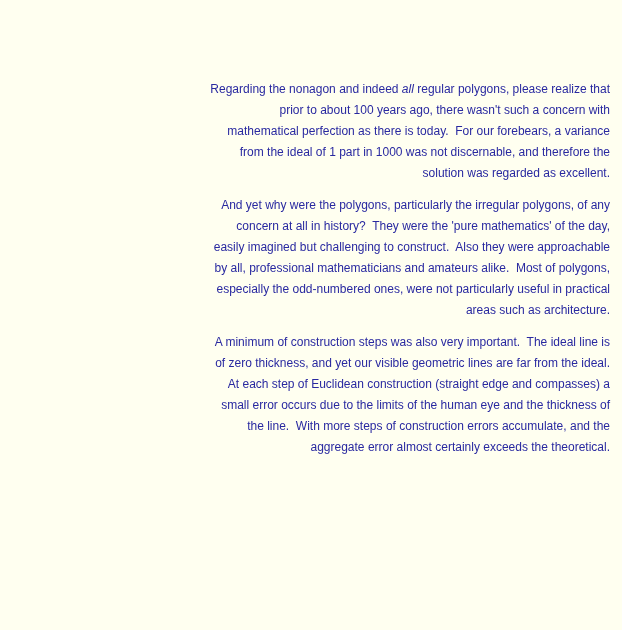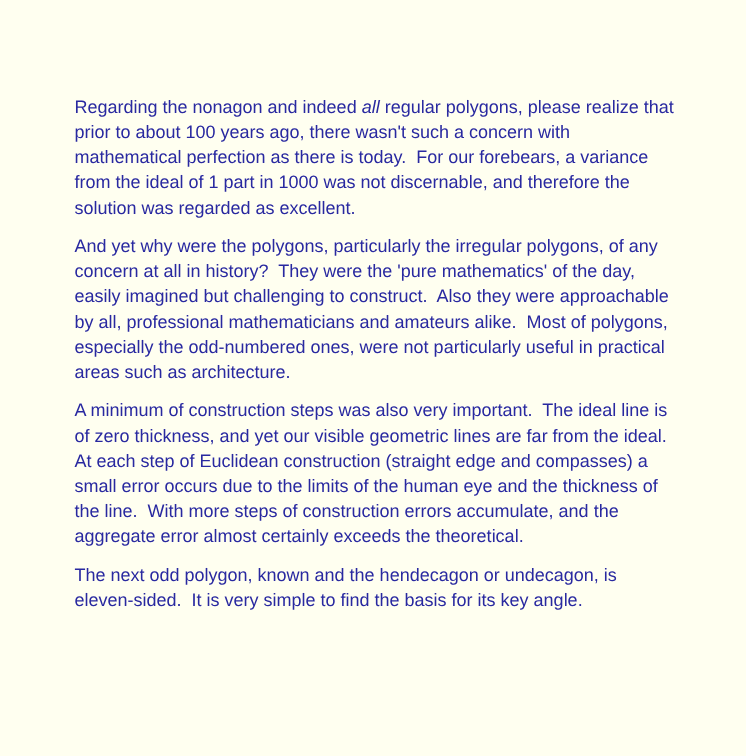--- a/index.html
+++ b/index.html
@@ -12,23 +12,24 @@
     height: 630px;
     background: #FFFFF0;
     overflow: hidden;
   }
   .doc {
     position: absolute;
     left: 62px;
     top: 79px;
     width: 548px;
     font-family: "Liberation Sans", sans-serif;
-    font-size: 15px;
+    font-size: 12px;
     line-height: 21px;
     color: #2929A0;
+    text-align: right;
   }
   .para {
     margin: 0 0 11px 0;
     white-space: pre;
   }
   .para .it {
     font-style: italic;
   }
 </style>
 </head>
@@ -46,16 +47,14 @@
 easily imagined but challenging to construct.  Also they were approachable
 by all, professional mathematicians and amateurs alike.  Most of polygons,
 especially the odd-numbered ones, were not particularly useful in practical
 areas such as architecture.</p>
     <p class="para">A minimum of construction steps was also very important.  The ideal line is
 of zero thickness, and yet our visible geometric lines are far from the ideal.
 At each step of Euclidean construction (straight edge and compasses) a
 small error occurs due to the limits of the human eye and the thickness of
 the line.  With more steps of construction errors accumulate, and the
 aggregate error almost certainly exceeds the theoretical.</p>
-    <p class="para">The next odd polygon, known and the hendecagon or undecagon, is
-eleven-sided.  It is very simple to find the basis for its key angle.</p>
   </div>
 </div>
 
 </body></html>

